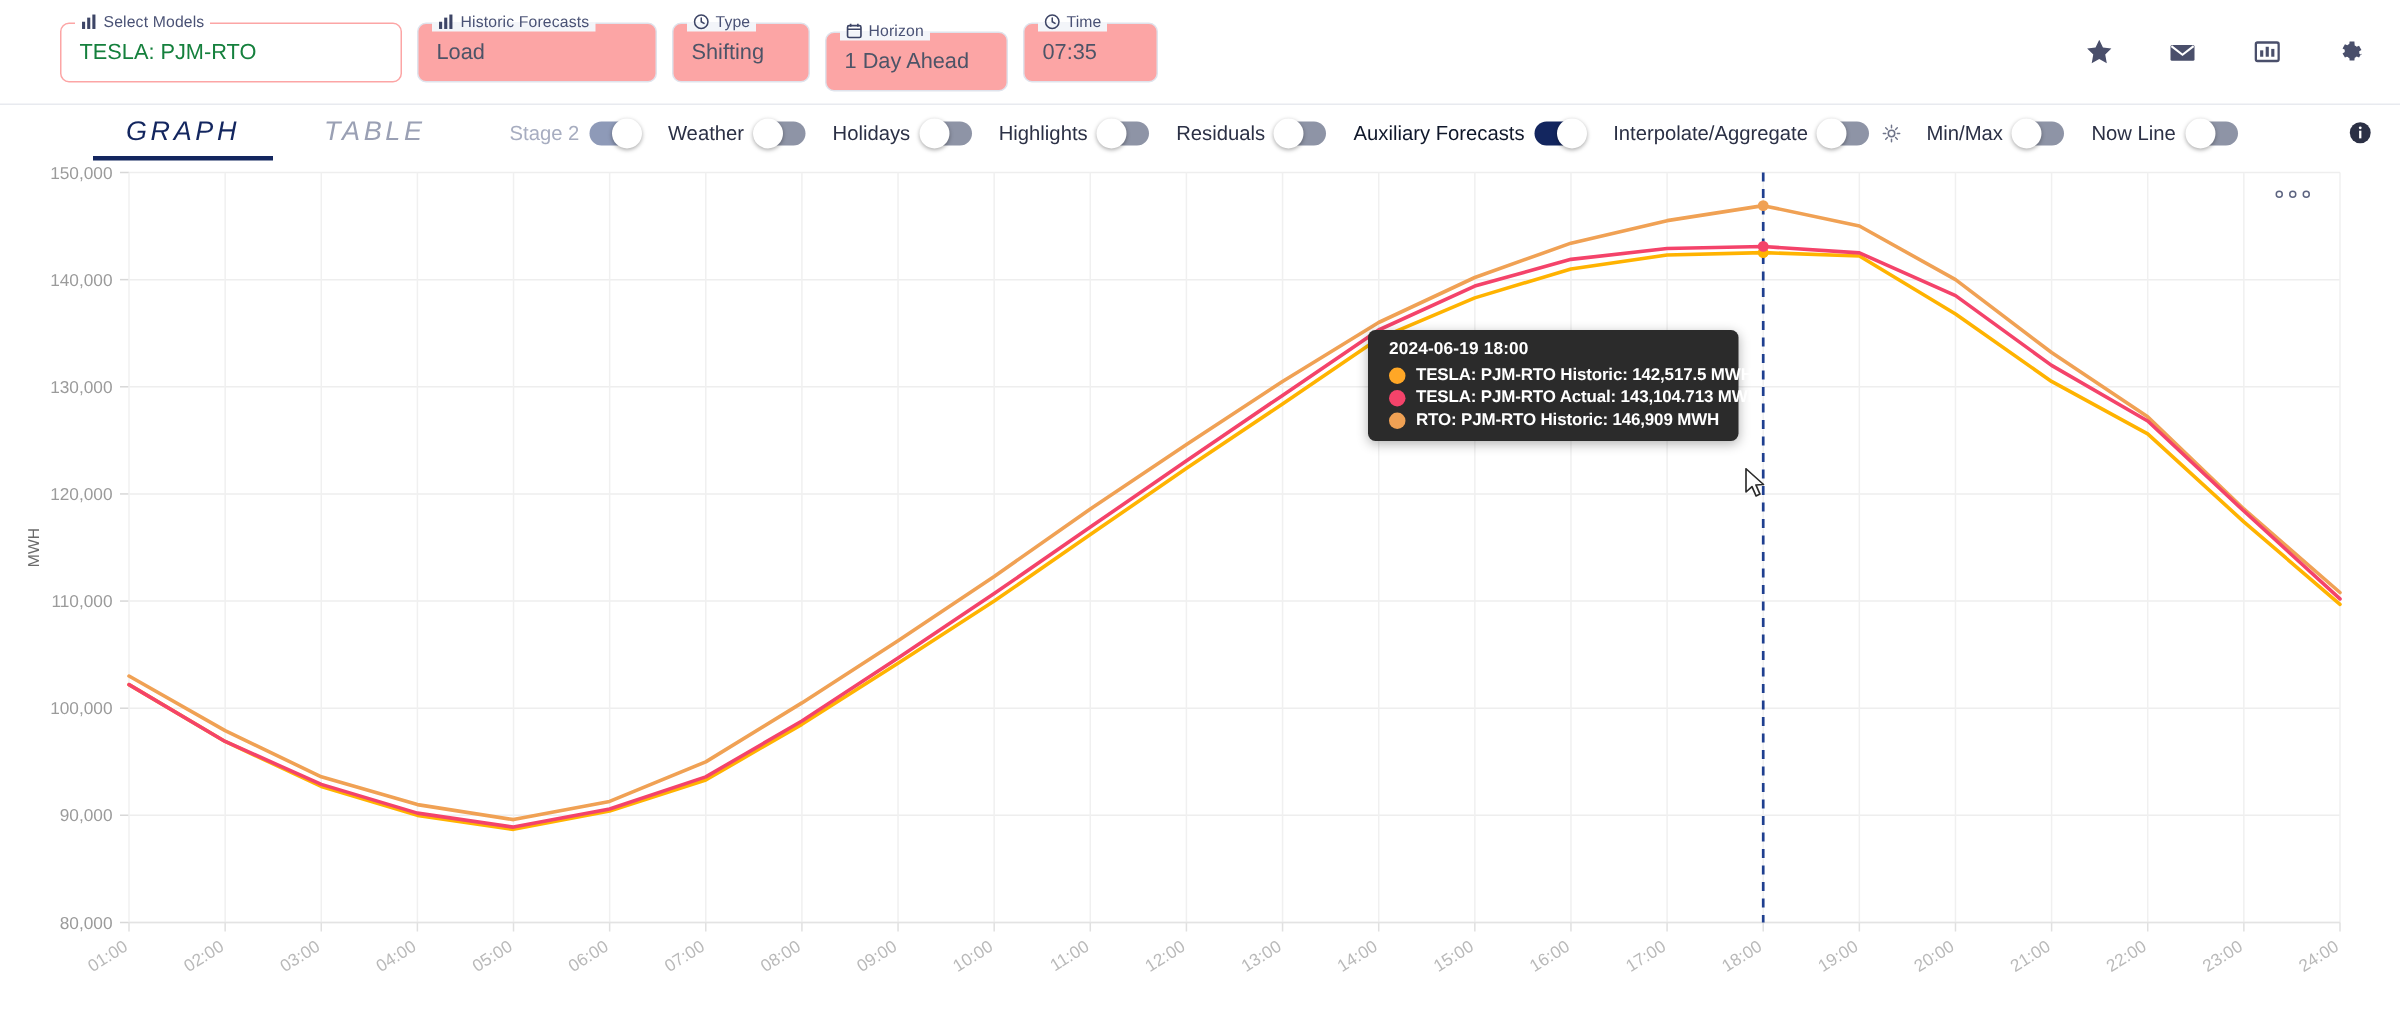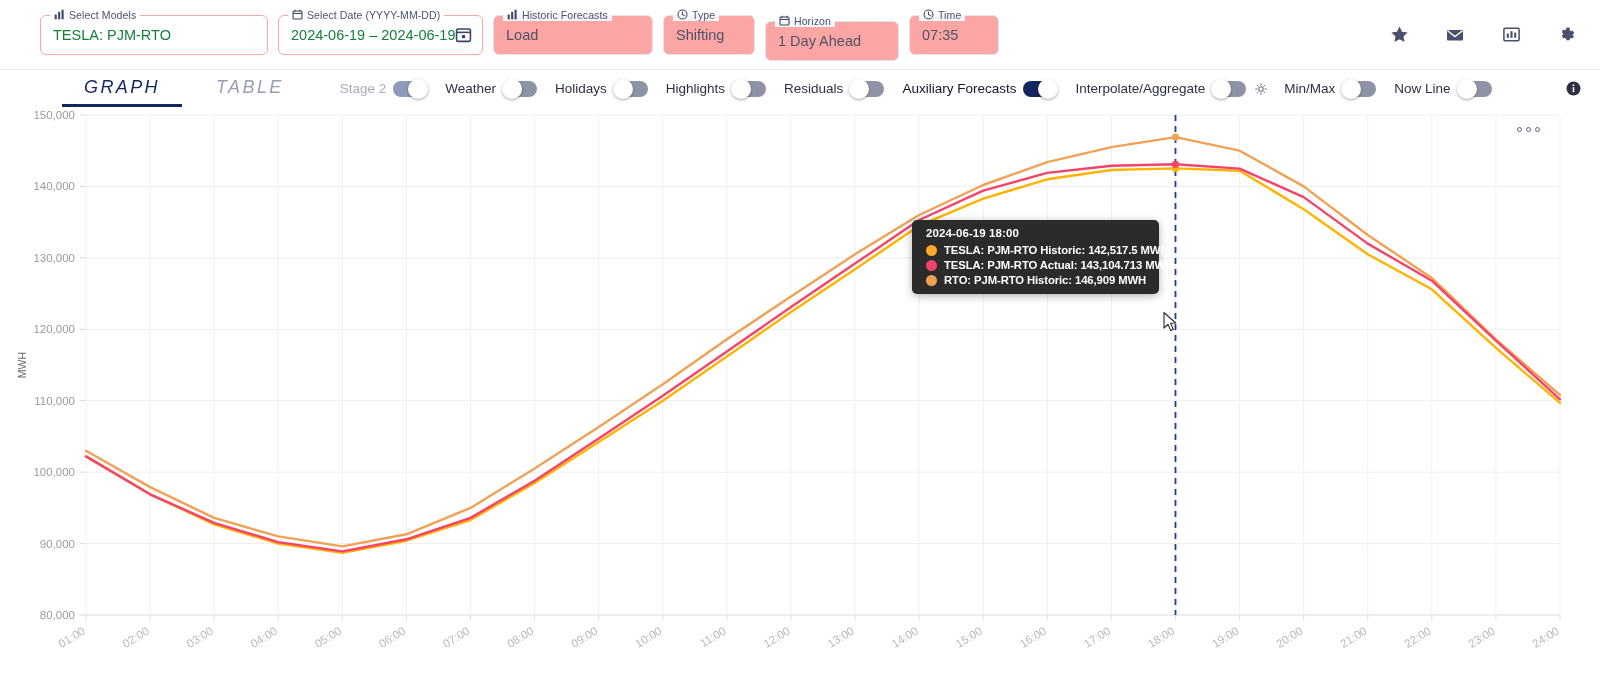--- a/index.html
+++ b/index.html
@@ -50,21 +50,21 @@
   .field-value {
     font-size: 14.5px;
     color: #15803d;
     white-space: nowrap;
   }
   .field-value.muted { color: #4d5467; }
   #models-field { width: 228px; }
   #date-field { width: 205px; justify-content: space-between; }
   #historic-field { width: 160px; }
   #type-field { width: 92px; }
-  #horizon-field { width: 134px; margin-top: 12px; }
+  #horizon-field { width: 122px; margin-top: 12px; }
   #time-field { width: 62px; }
 
   .baseline-btn {
     height: 38px;
     background: #13265f;
     color: #ffffff;
     border: none;
     border-radius: 5px;
     padding: 0 16px;
     font-size: 14px;
@@ -220,39 +220,20 @@
       <svg width="11" height="11" viewBox="0 0 16 16">
           <rect x="1" y="8" width="3" height="7" fill="#3d4566"></rect>
           <rect x="6" y="4" width="3" height="11" fill="#3d4566"></rect>
           <rect x="11" y="1" width="3" height="14" fill="#3d4566"></rect>
         </svg>
       <span>Select Models</span>
     </span>
     <span class="field-value">TESLA: PJM-RTO</span>
   </div>
 
-  <div class="field" id="date-field">
-    <span class="field-legend">
-      <svg width="11" height="11" viewBox="0 0 16 16">
-          <rect x="1.5" y="3" width="13" height="11.5" rx="1.5" fill="none" stroke="#3d4566" stroke-width="1.6"></rect>
-          <line x1="1.5" y1="6.5" x2="14.5" y2="6.5" stroke="#3d4566" stroke-width="1.6"></line>
-          <line x1="4.5" y1="1.2" x2="4.5" y2="4" stroke="#3d4566" stroke-width="1.6"></line>
-          <line x1="11.5" y1="1.2" x2="11.5" y2="4" stroke="#3d4566" stroke-width="1.6"></line>
-        </svg>
-      <span>Select Date (YYYY-MM-DD)</span>
-    </span>
-    <span class="field-value">2024-06-19  –  2024-06-19</span>
-    <span style="display:flex;align-items:center;">
-      <svg width="17" height="17" viewBox="0 0 16 16">
-          <rect x="1.5" y="2.8" width="13" height="11.7" rx="1.3" fill="none" stroke="#3d4566" stroke-width="1.5"></rect>
-          <line x1="1.5" y1="6" x2="14.5" y2="6" stroke="#3d4566" stroke-width="1.5"></line>
-          <rect x="6.5" y="8.5" width="3" height="3" fill="#3d4566"></rect>
-        </svg>
-    </span>
-  </div>
 
 
   <div class="field filled" id="historic-field">
     <span class="field-legend">
       <svg width="11" height="11" viewBox="0 0 16 16">
           <rect x="1" y="8" width="3" height="7" fill="#3d4566"></rect>
           <rect x="6" y="4" width="3" height="11" fill="#3d4566"></rect>
           <rect x="11" y="1" width="3" height="14" fill="#3d4566"></rect>
         </svg>
       <span>Historic Forecasts</span>

